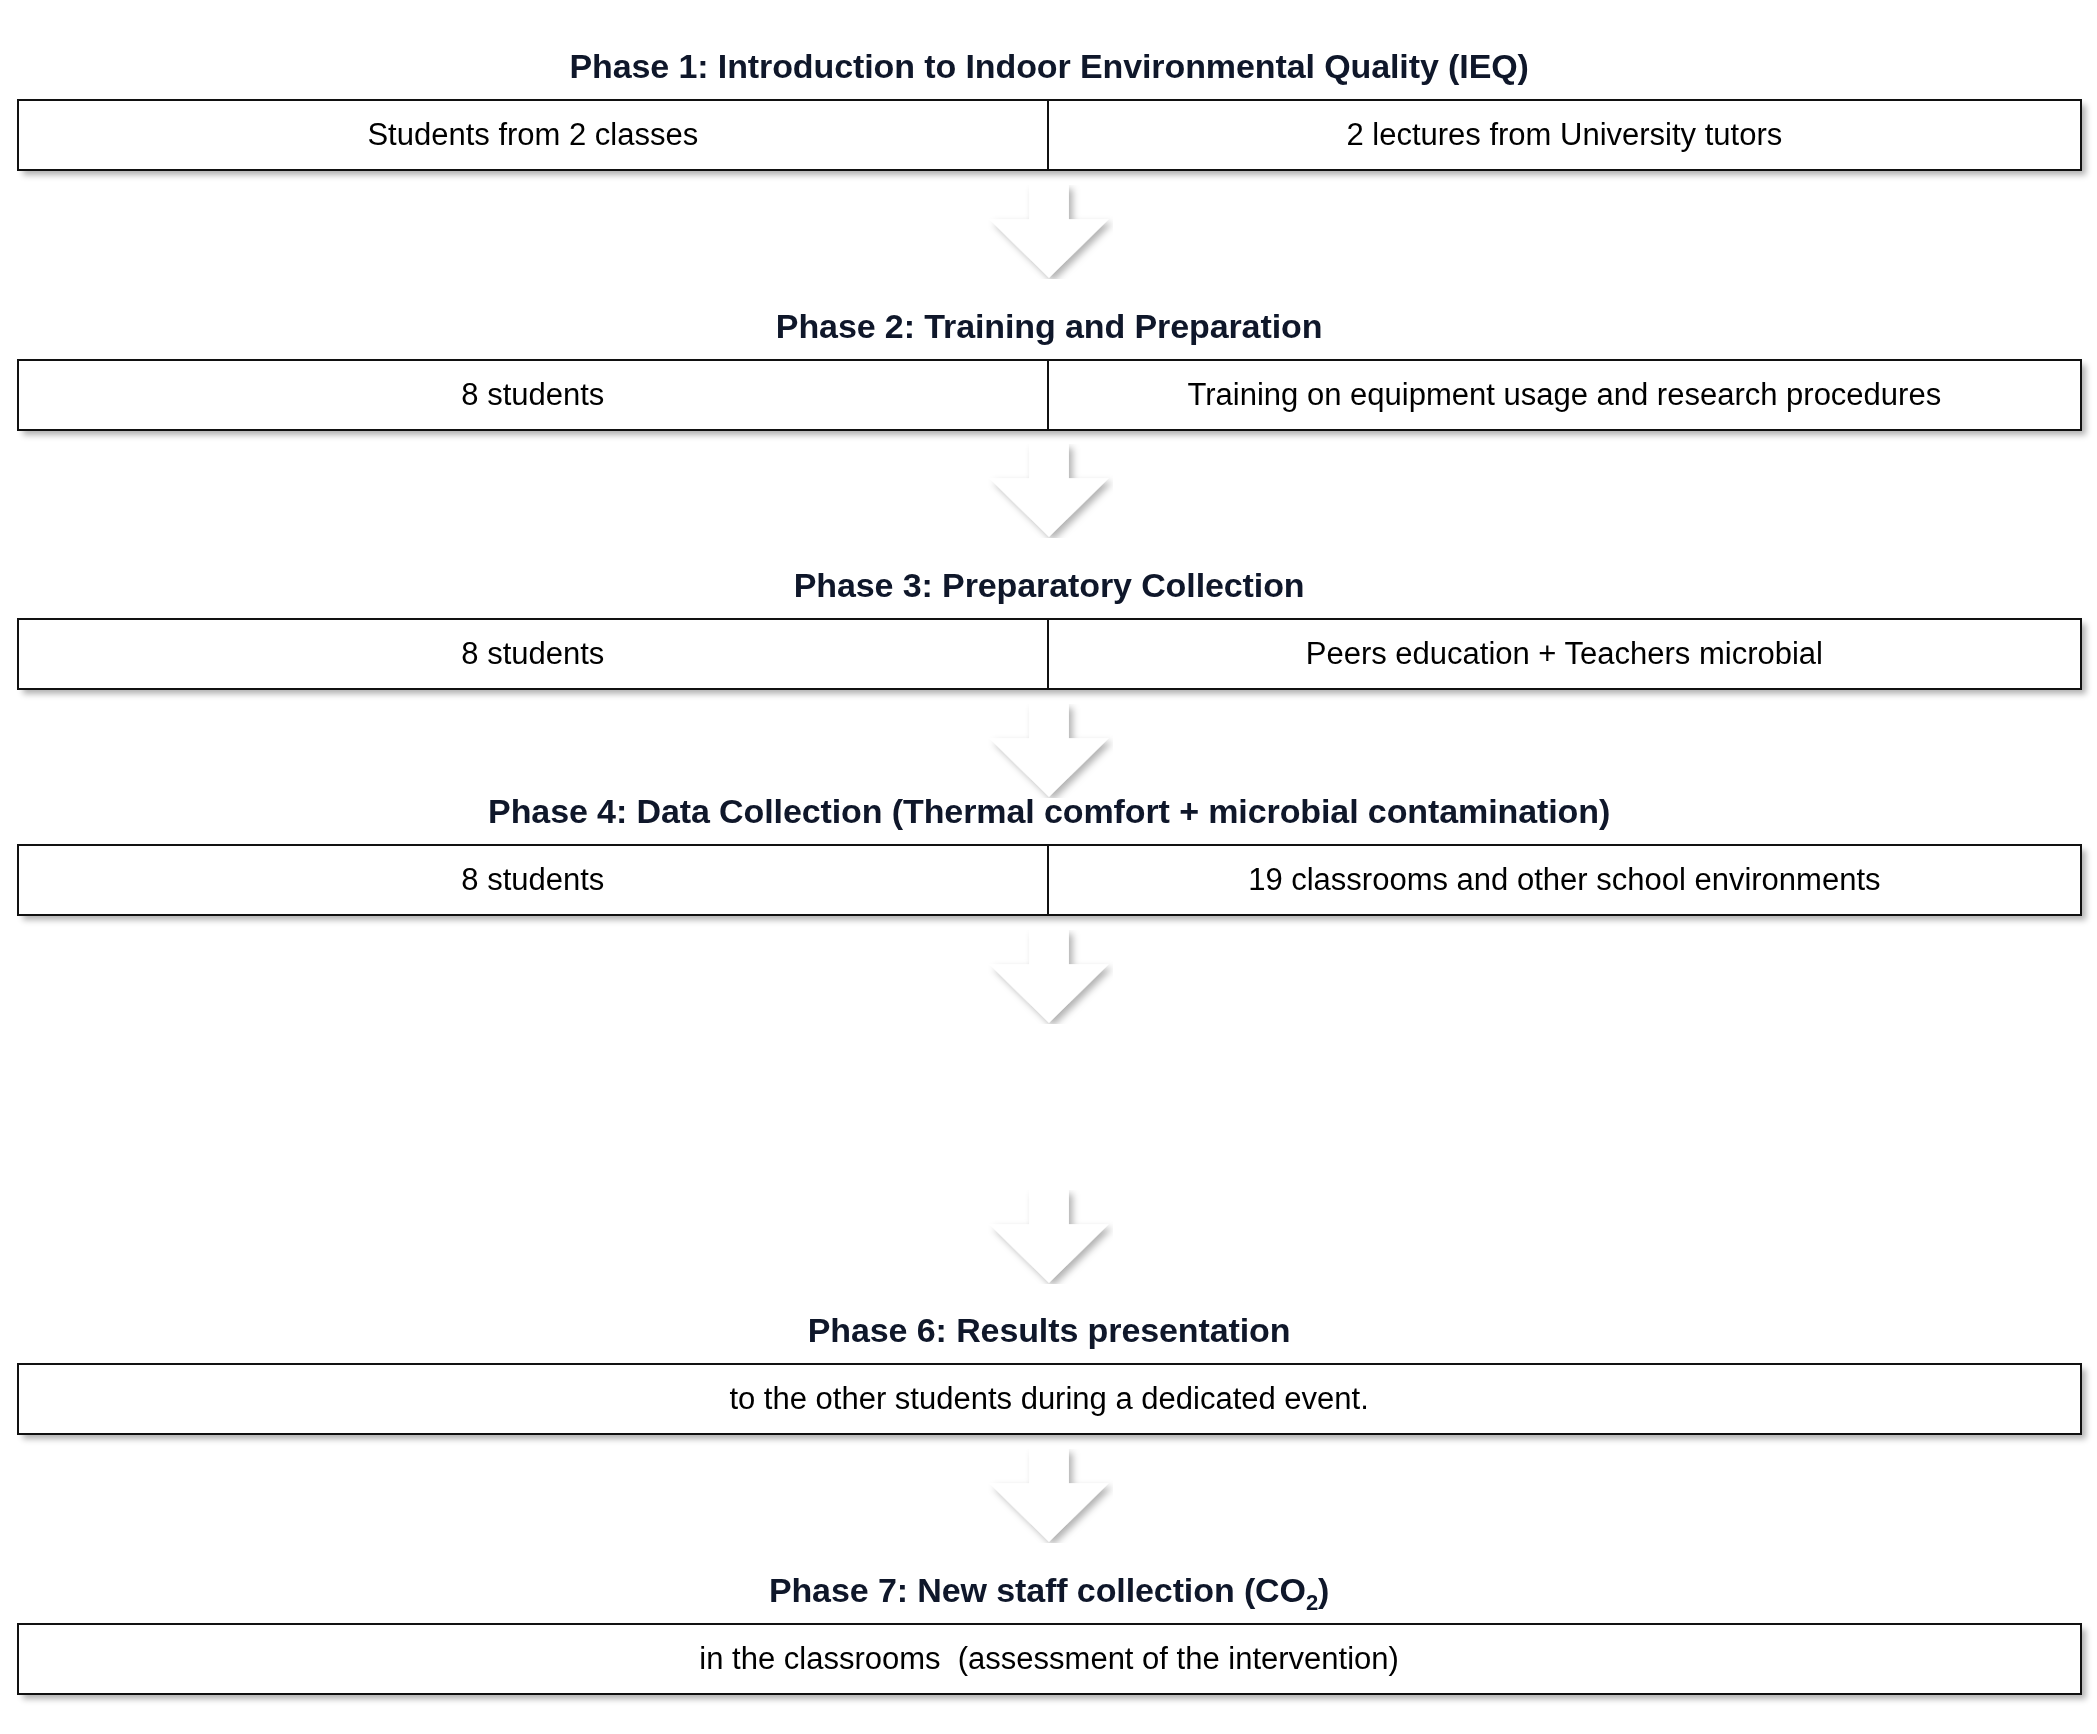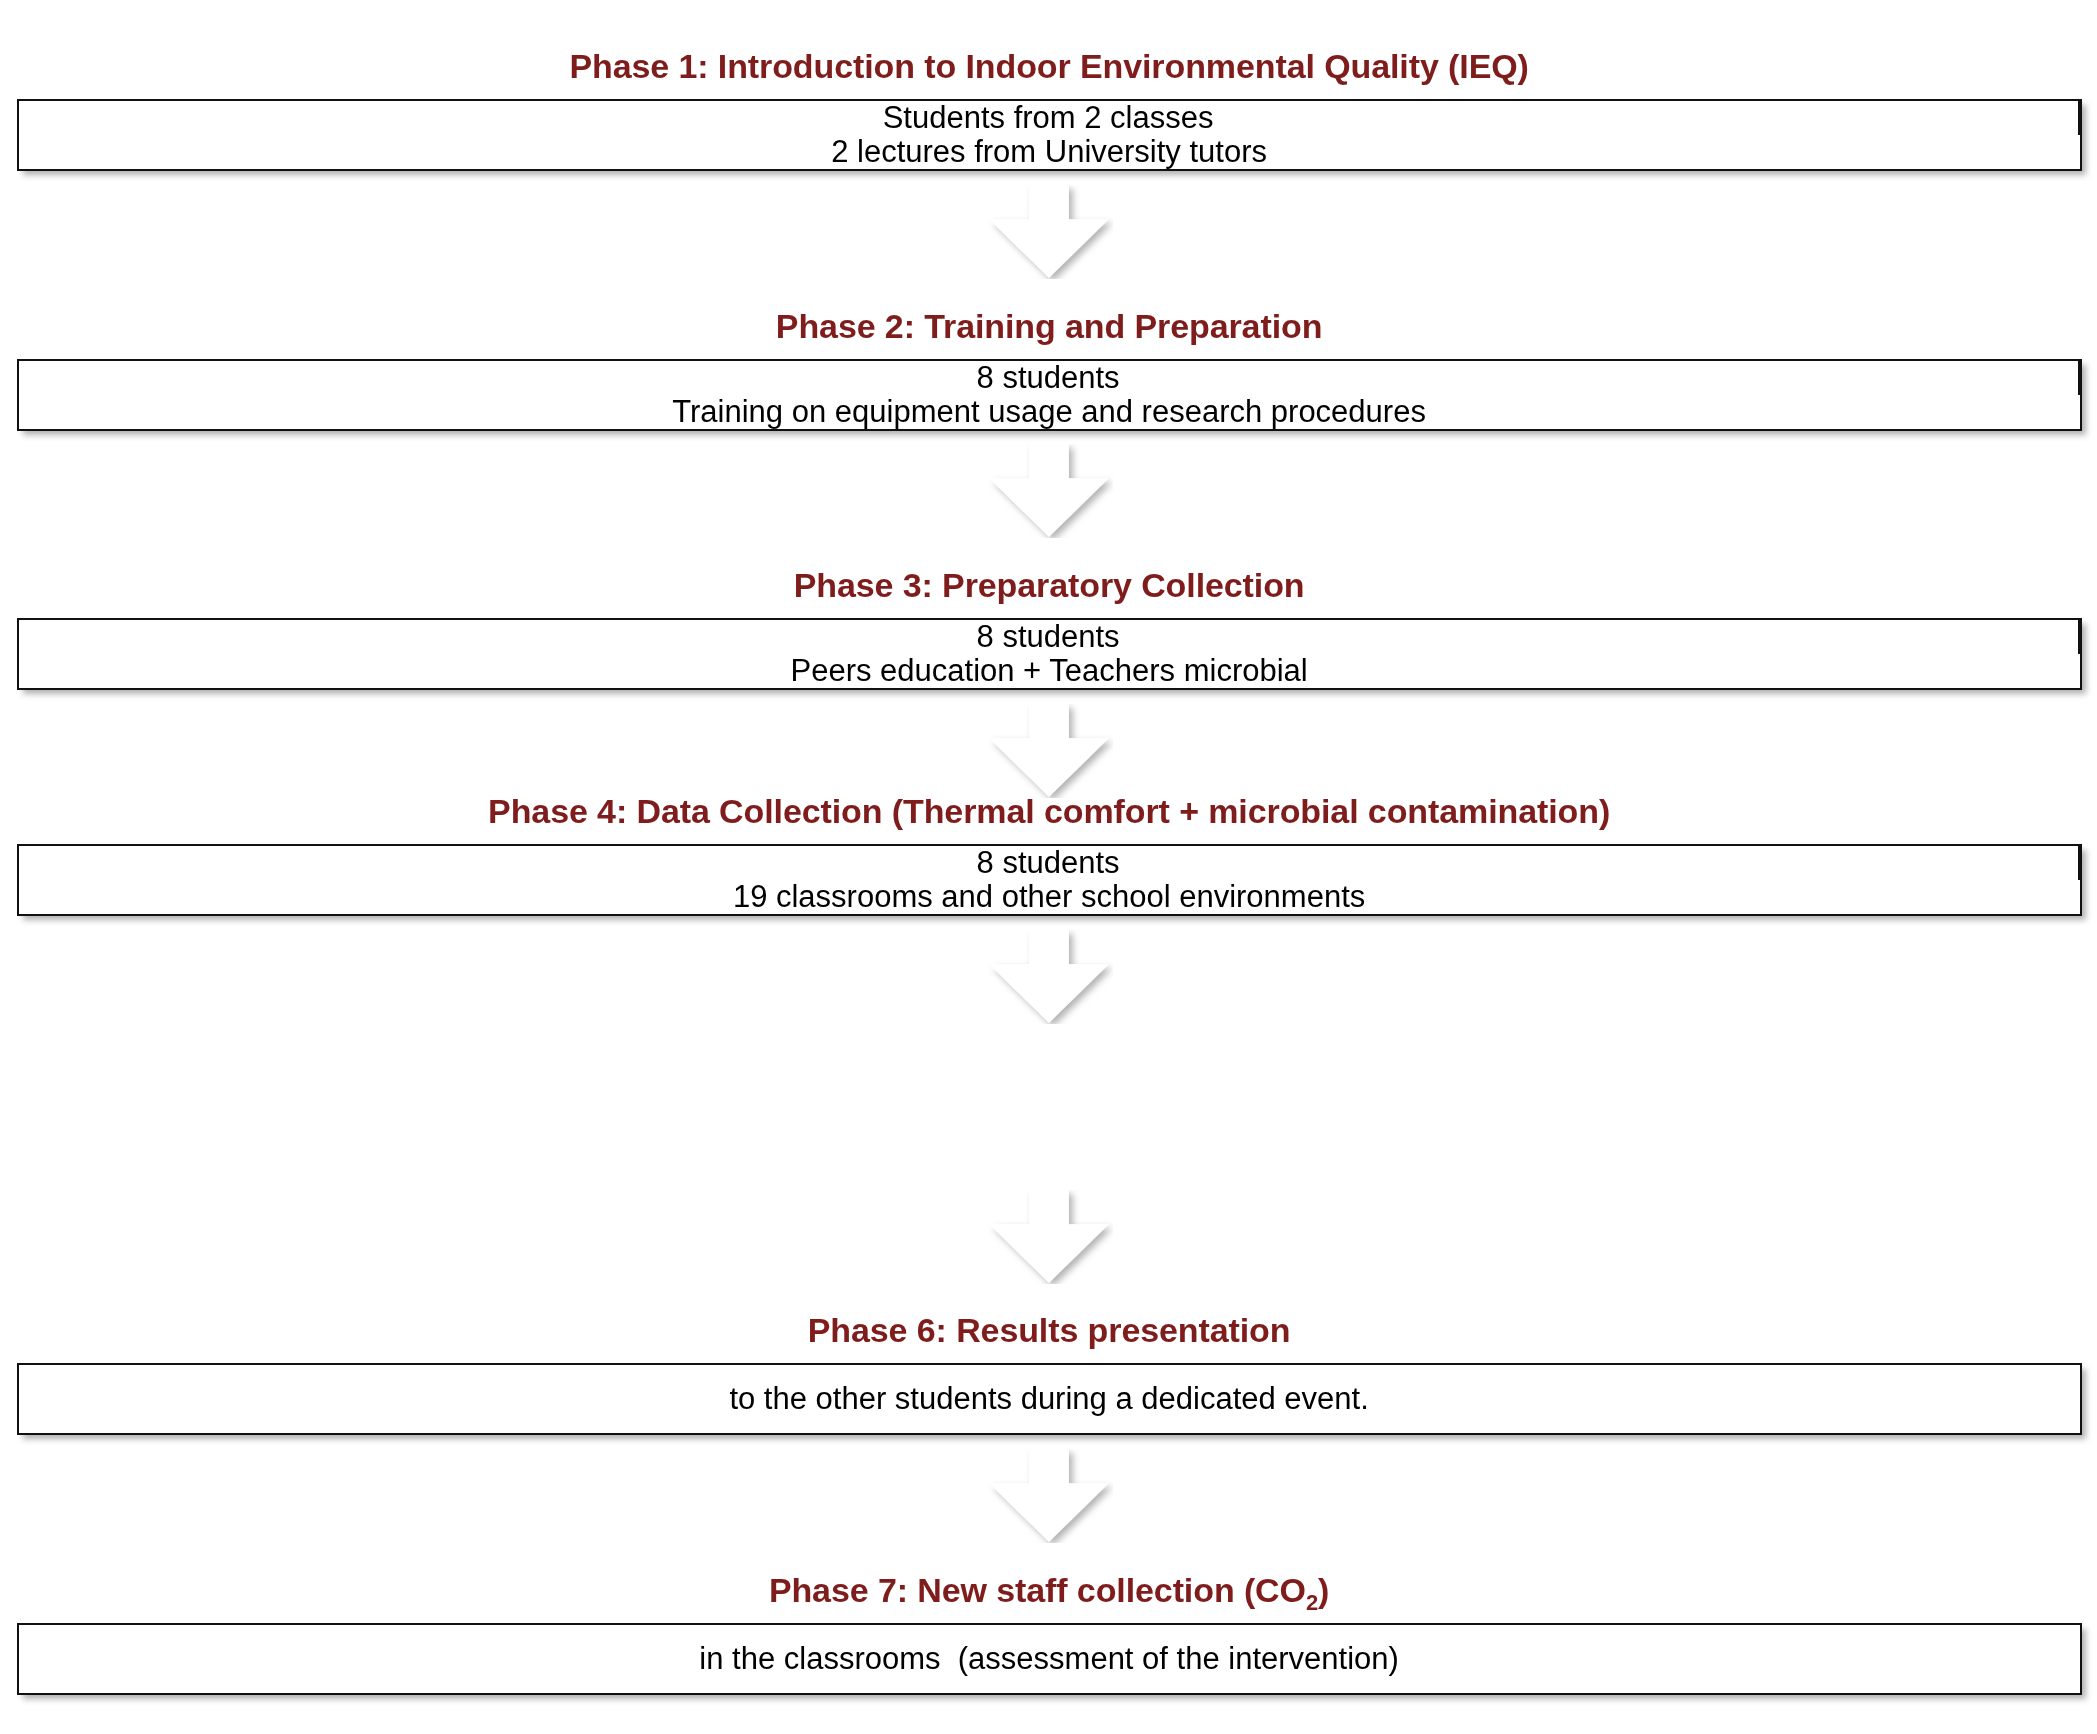--- a/index.html
+++ b/index.html
@@ -32,38 +32,38 @@
   }
 
   .phase-title {
     height: 66px;
     line-height: 66px;
     text-align: center;
     font-weight: bold;
     font-size: 34px;
     letter-spacing: -0.1px;
     white-space: nowrap;
-    color: #7f1d1d;
+    color: #0f172a;
   }
   .phase-title sub {
     font-size: 22px;
     vertical-align: baseline;
     position: relative;
     top: 7.7px;
   }
 
   
   .phase-box {
     position: relative;
     border: 2.8px solid #111111;
     background: #ffffff;
     height: 72px;
     box-sizing: border-box;
     display: flex;
-    flex-direction: column;
+    flex-direction: row;
     box-shadow: 5px 5px 6px -1.1px rgba(0,0,0,0.30);
   }
   .phase-box .cell {
     flex: 1 1 50%;
     display: flex;
     align-items: center;
     justify-content: center;
     font-size: 31px;
     line-height: 1.1;
     white-space: pre;

